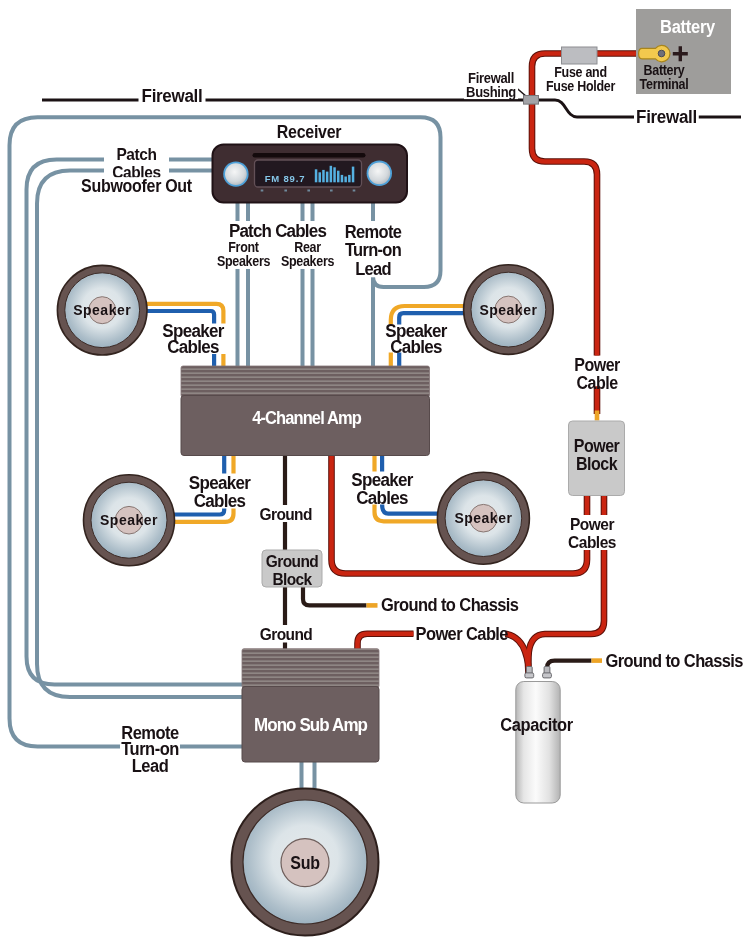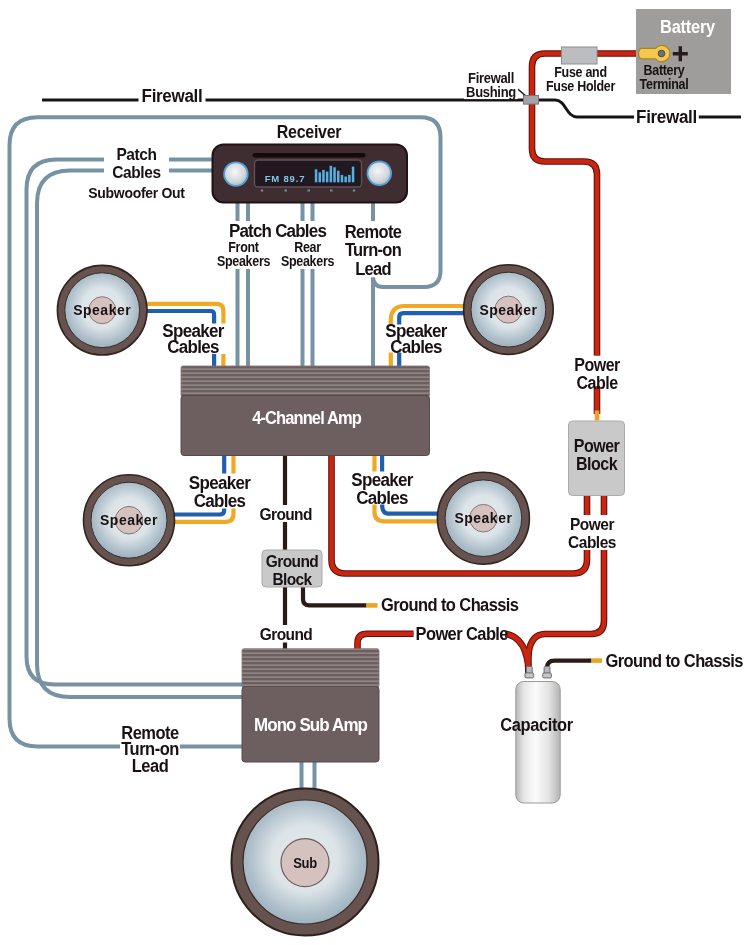--- a/index.html
+++ b/index.html
@@ -188,21 +188,21 @@
 </svg>
 
 <div class="t bg" style="left:172px;top:96.3px;font-size:17px;">Firewall</div>
 <div class="t bg" style="left:666.5px;top:116.9px;font-size:17px;">Firewall</div>
 <div class="t bg" style="left:491px;top:84.5px;font-size:13px;line-height:13.2px;">Firewall<br>Bushing</div>
 <div class="t bg" style="left:580.5px;top:79.8px;font-size:12.5px;line-height:12.8px;">Fuse and<br>Fuse Holder</div>
 <div class="t w" style="left:687.5px;top:26.5px;font-size:16.5px;">Battery</div>
 <div class="t" style="left:664px;top:77.5px;font-size:12.5px;line-height:12.8px;">Battery<br>Terminal</div>
 <div class="t" style="left:309px;top:131.5px;font-size:16px;">Receiver</div>
 <div class="t bg" style="left:136.5px;top:162.5px;font-size:15.5px;letter-spacing:-0.4px;line-height:15.5px;">Patch<br>Cables</div>
-<div class="t bg" style="left:136.5px;top:192px;font-size:14px;">Subwoofer Out</div>
+<div class="t bg" style="left:136.5px;top:186px;font-size:16px;">Subwoofer Out</div>
 <div class="t bg" style="left:277.5px;top:231px;font-size:17px;letter-spacing:-0.8px;">Patch Cables</div>
 <div class="t bg" style="left:243.5px;top:255px;font-size:12.5px;line-height:12.3px;">Front<br>Speakers</div>
 <div class="t bg" style="left:307.5px;top:255px;font-size:12.5px;line-height:12.3px;">Rear<br>Speakers</div>
 <div class="t bg" style="left:373px;top:249.5px;font-size:16.5px;letter-spacing:-0.7px;line-height:16.8px;">Remote<br>Turn-on<br>Lead</div>
 <div class="t w" style="left:306.5px;top:417.7px;font-size:16.5px;letter-spacing:-0.9px;">4-Channel Amp</div>
 <div class="t" style="left:102.2px;top:310.2px;font-size:14px;letter-spacing:0.5px;">Speaker</div>
 <div class="t" style="left:508.4px;top:309.6px;font-size:14px;letter-spacing:0.5px;">Speaker</div>
 <div class="t" style="left:129px;top:520.2px;font-size:14px;letter-spacing:0.5px;">Speaker</div>
 <div class="t" style="left:483.4px;top:518.2px;font-size:14px;letter-spacing:0.5px;">Speaker</div>
 <div class="t" style="left:193px;top:338.7px;font-size:17px;letter-spacing:-0.7px;line-height:15px;">Speaker<br>Cables</div>
@@ -214,14 +214,14 @@
 <div class="tl" style="left:381px;top:605.3px;font-size:16.5px;letter-spacing:-0.6px;">Ground to Chassis</div>
 <div class="t" style="left:286px;top:633.6px;font-size:15.5px;letter-spacing:-0.6px;">Ground</div>
 <div class="tl" style="left:415.5px;top:633.8px;font-size:16.5px;letter-spacing:-0.6px;">Power Cable</div>
 <div class="t w" style="left:310.5px;top:724.8px;font-size:17px;letter-spacing:-0.9px;">Mono Sub Amp</div>
 <div class="t" style="left:150px;top:748.5px;font-size:16.5px;letter-spacing:-0.5px;line-height:14.8px;">Remote<br>Turn-on<br>Lead</div>
 <div class="t" style="left:597px;top:373.5px;font-size:16px;letter-spacing:-0.5px;line-height:15.5px;">Power<br>Cable</div>
 <div class="t" style="left:596.5px;top:455px;font-size:16px;letter-spacing:-0.5px;line-height:15.5px;">Power<br>Block</div>
 <div class="t" style="left:592px;top:532.5px;font-size:15.5px;letter-spacing:-0.5px;line-height:15.5px;">Power<br>Cables</div>
 <div class="t" style="left:536.5px;top:725px;font-size:16.5px;letter-spacing:-0.4px;">Capacitor</div>
 <div class="tl" style="left:605.5px;top:660.7px;font-size:16.5px;letter-spacing:-0.6px;">Ground to Chassis</div>
-<div class="t" style="left:305px;top:863px;font-size:13px;">Sub</div>
+<div class="t" style="left:305px;top:863px;font-size:16px;">Sub</div>
 </div>
 
 </body></html>

